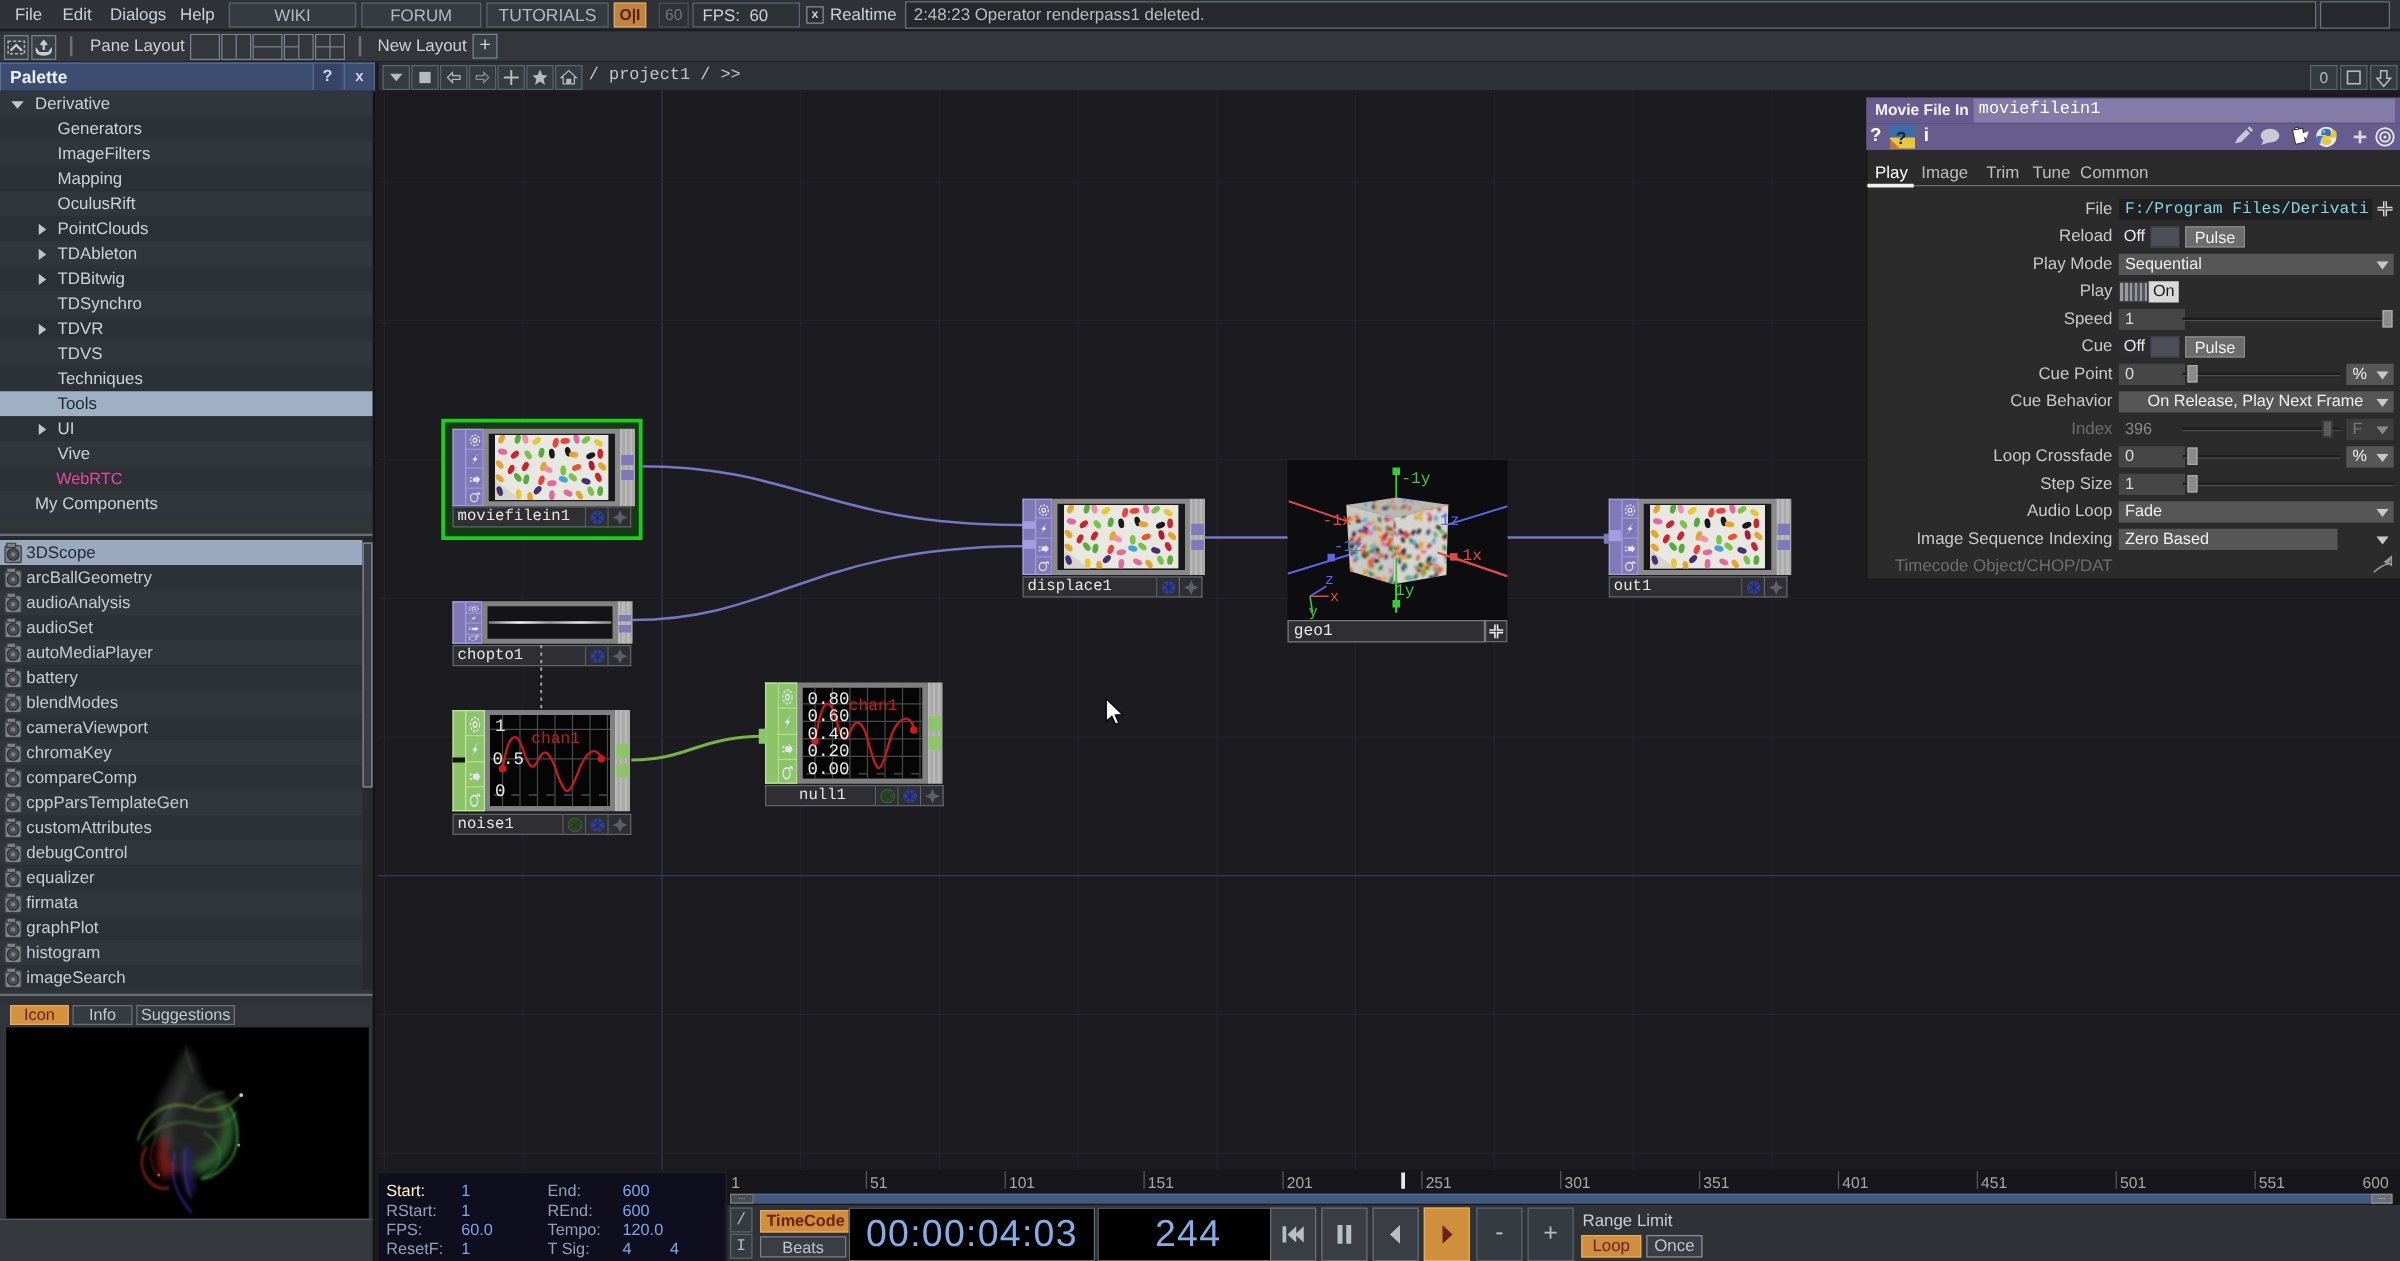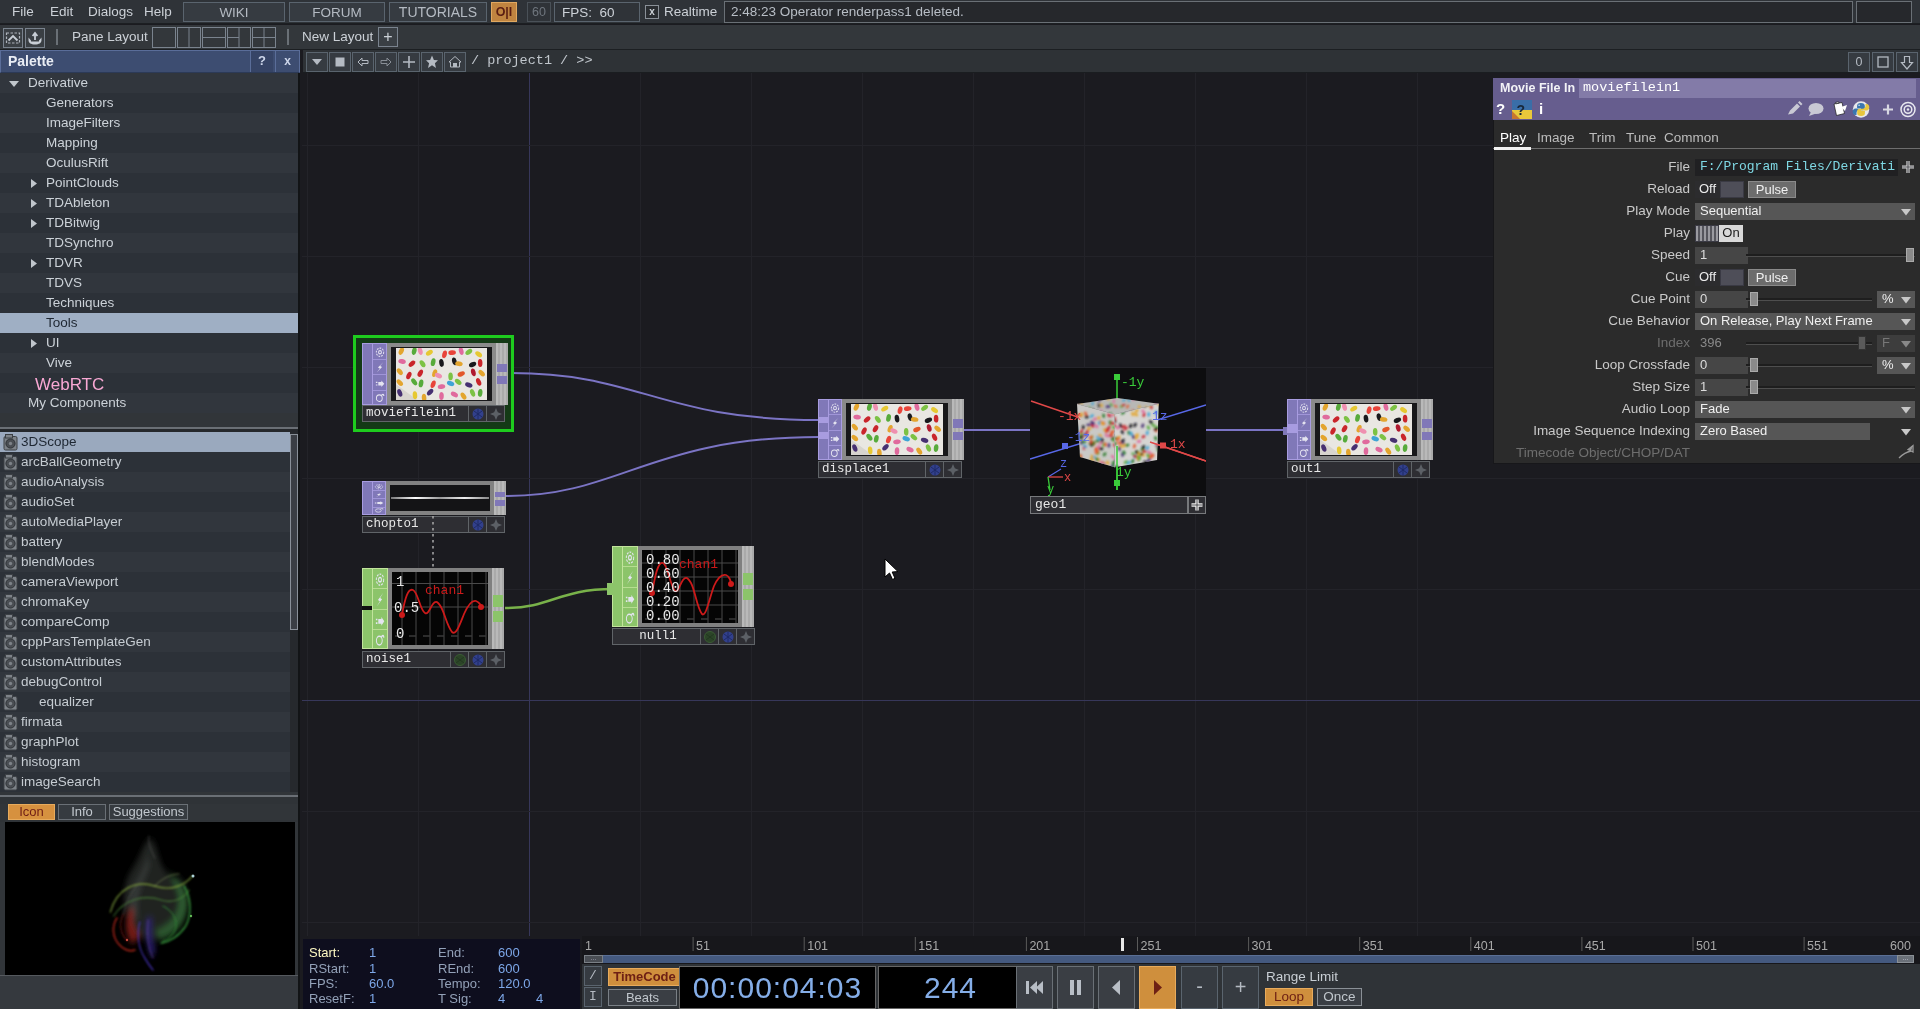--- a/index.html
+++ b/index.html
@@ -213,21 +213,21 @@
 <div class="" style="left:0px;top:313px;width:298px;height:20px;background:#9fafc4;"></div>
 <div class="t" style="left:46px;top:315px;width:240px;height:16px;color:#1e2732;font-size:13.5px;">Tools</div>
 <div class="" style="left:0px;top:333px;width:298px;height:20px;background:#2c3138;"></div>
 <div class="t" style="left:46px;top:335px;width:240px;height:16px;color:#ccd2d8;font-size:13.5px;">UI</div>
 <svg style="left:30px;top:338px" width="8" height="11">
     <path d="M1,1 L7,5.5 L1,10 Z" fill="#c0c6cc"></path>
   </svg>
 <div class="" style="left:0px;top:353px;width:298px;height:20px;background:#31363d;"></div>
 <div class="t" style="left:46px;top:355px;width:240px;height:16px;color:#ccd2d8;font-size:13.5px;">Vive</div>
 <div class="" style="left:0px;top:373px;width:298px;height:20px;background:#2c3138;"></div>
-<div class="t" style="left:35px;top:375px;width:240px;height:16px;color:#f9a8d4;font-size:17px;">WebRTC</div>
+<div class="t" style="left:45px;top:375px;width:240px;height:16px;color:#ec4899;font-size:13px;">WebRTC</div>
 <div class="" style="left:0px;top:393px;width:298px;height:20px;background:#31363d;"></div>
 <div class="t" style="left:28px;top:395px;width:240px;height:16px;color:#ccd2d8;font-size:13.5px;">My Components</div>
 <div class="" style="left:0px;top:413px;width:298px;height:14px;background:#313539;"></div>
 <div class="" style="left:0px;top:427px;width:298px;height:2px;background:#6a6f75;"></div>
 <div class="" style="left:0px;top:429px;width:298px;height:3px;background:#25282c;"></div>
 <div class="" style="left:0px;top:432px;width:290px;height:20px;background:#9aa9be;"></div>
 <svg style="left:3px;top:434px" width="16" height="17" viewBox="0 0 16 17">
 <rect x="1" y="2.5" width="13" height="13.5" rx="1.5" fill="#7d8288" stroke="#3c4045"></rect>
 <rect x="2.5" y="0.5" width="7" height="3.5" fill="#7d8288" stroke="#3c4045"></rect>
 <circle cx="7.5" cy="9.5" r="4.6" fill="#4a4e53" stroke="#2e3236"></circle>
@@ -330,21 +330,21 @@
 <circle cx="7.5" cy="9.5" r="1.7" fill="#7d8288"></circle>
   </svg>
 <div class="t" style="left:21px;top:674px;width:240px;height:16px;color:#c6ccd2;font-size:13.5px;">debugControl</div>
 <div class="" style="left:0px;top:692px;width:290px;height:20px;background:#2c3138;"></div>
 <svg style="left:3px;top:694px" width="16" height="17" viewBox="0 0 16 17">
 <rect x="1" y="2.5" width="13" height="13.5" rx="1.5" fill="#7d8288" stroke="#3c4045"></rect>
 <rect x="2.5" y="0.5" width="7" height="3.5" fill="#7d8288" stroke="#3c4045"></rect>
 <circle cx="7.5" cy="9.5" r="4.6" fill="#4a4e53" stroke="#2e3236"></circle>
 <circle cx="7.5" cy="9.5" r="1.7" fill="#7d8288"></circle>
   </svg>
-<div class="t" style="left:21px;top:694px;width:240px;height:16px;color:#c6ccd2;font-size:13.5px;margin-left:18px;">equalizer</div>
+<div class="t" style="left:21px;top:694px;width:240px;height:16px;color:#c6ccd2;font-size:13.5px;">equalizer</div>
 <div class="" style="left:0px;top:712px;width:290px;height:20px;background:#31363d;"></div>
 <svg style="left:3px;top:714px" width="16" height="17" viewBox="0 0 16 17">
 <rect x="1" y="2.5" width="13" height="13.5" rx="1.5" fill="#7d8288" stroke="#3c4045"></rect>
 <rect x="2.5" y="0.5" width="7" height="3.5" fill="#7d8288" stroke="#3c4045"></rect>
 <circle cx="7.5" cy="9.5" r="4.6" fill="#4a4e53" stroke="#2e3236"></circle>
 <circle cx="7.5" cy="9.5" r="1.7" fill="#7d8288"></circle>
   </svg>
 <div class="t" style="left:21px;top:714px;width:240px;height:16px;color:#c6ccd2;font-size:13.5px;">firmata</div>
 <div class="" style="left:0px;top:732px;width:290px;height:20px;background:#2c3138;"></div>
 <svg style="left:3px;top:734px" width="16" height="17" viewBox="0 0 16 17">
@@ -996,21 +996,21 @@
 <div class="t" style="left:1748px;top:269px;width:48px;height:17px;background:#6c6c6c;border:1px solid #8a8a8a;color:#f0f0f0;font-size:13px;line-height:15px;text-align:center;">Pulse</div>
 <div class="t" style="left:1450px;top:291px;width:240px;height:16px;color:#c9c9c9;font-size:13.5px;text-align:right;">Cue Point</div>
 <div class="t" style="left:1695px;top:291px;width:53px;height:17px;background:#464646;color:#dcdcdc;font-size:13px;line-height:16px;padding-left:5px;">0</div>
 <div class="" style="left:1746px;top:298px;width:126px;height:3px;background:#1e1e1e;border-bottom:1px solid #4e4e4e;"></div>
 <div class="" style="left:1750px;top:292px;width:8px;height:14px;background:#8a8a8a;border:1px solid #aaa;"></div>
 <div class="t" style="left:1877px;top:291px;width:38px;height:17px;background:#565656;color:#f0f0f0;font-size:13px;line-height:16px;padding-left:5px;">%</div>
 <svg style="left:1901px;top:297px" width="10" height="7">
     <path d="M0,0 L10,0 L5,6.5 Z" fill="#c8c8c8"></path>
   </svg>
 <div class="t" style="left:1450px;top:313px;width:240px;height:16px;color:#c9c9c9;font-size:13.5px;text-align:right;">Cue Behavior</div>
-<div class="t" style="left:1695px;top:313px;width:220px;height:17px;background:#565656;color:#f0f0f0;font-size:13px;line-height:16px;padding-left:5px;">On Release, Play Next Frame</div>
+<div class="t" style="left:1695px;top:313px;width:220px;height:17px;background:#565656;color:#f0f0f0;font-size:13px;line-height:16px;padding-left:23px;">On Release, Play Next Frame</div>
 <svg style="left:1901px;top:319px" width="10" height="7">
     <path d="M0,0 L10,0 L5,6.5 Z" fill="#c8c8c8"></path>
   </svg>
 <div class="t" style="left:1450px;top:335px;width:240px;height:16px;color:#6e6e6e;font-size:13.5px;text-align:right;">Index</div>
 <div class="t" style="left:1695px;top:335px;width:53px;height:16px;color:#8a8a8a;font-size:13px;line-height:16px;padding-left:5px;">396</div>
 <div class="" style="left:1746px;top:342px;width:126px;height:3px;background:#1e1e1e;border-bottom:1px solid #4e4e4e;"></div>
 <div class="" style="left:1858px;top:336px;width:8px;height:14px;background:#5a5a5a;border:1px solid #333;"></div>
 <div class="t" style="left:1877px;top:335px;width:38px;height:17px;background:#3d3d3d;color:#777;font-size:13px;line-height:16px;padding-left:5px;">F</div>
 <svg style="left:1901px;top:341px" width="10" height="7">
     <path d="M0,0 L10,0 L5,6.5 Z" fill="#888"></path>

